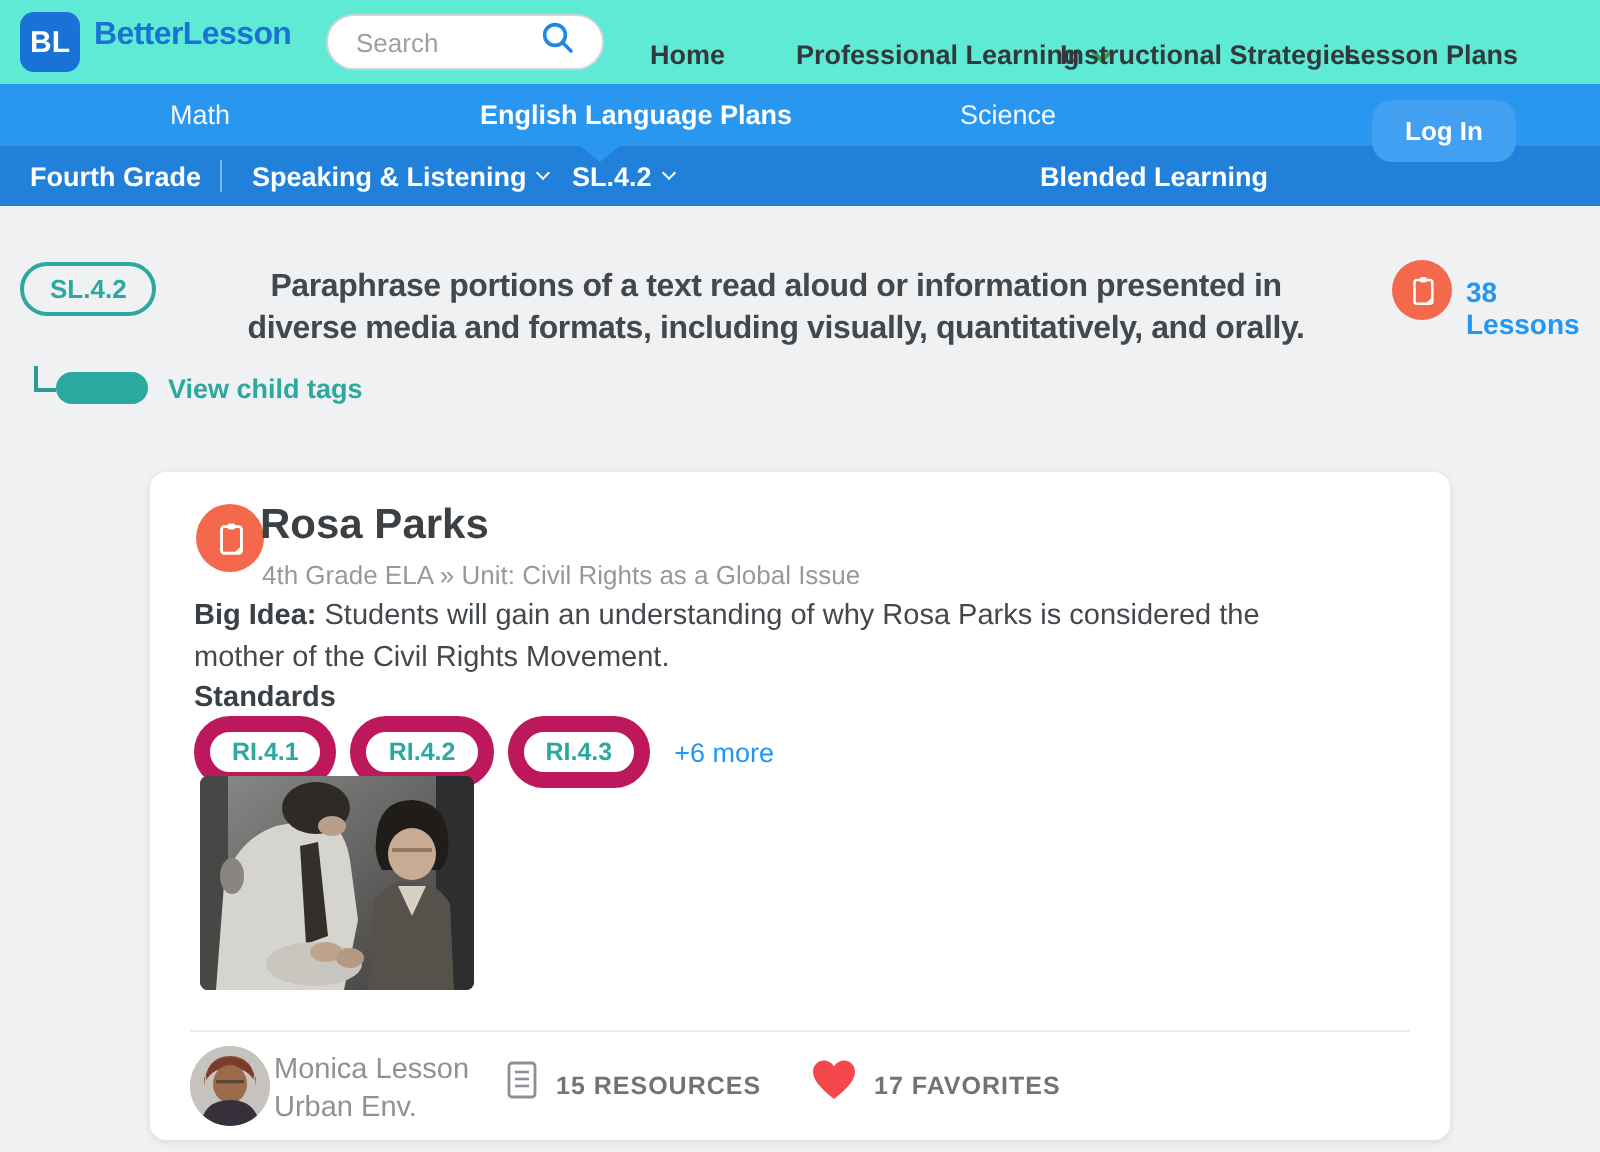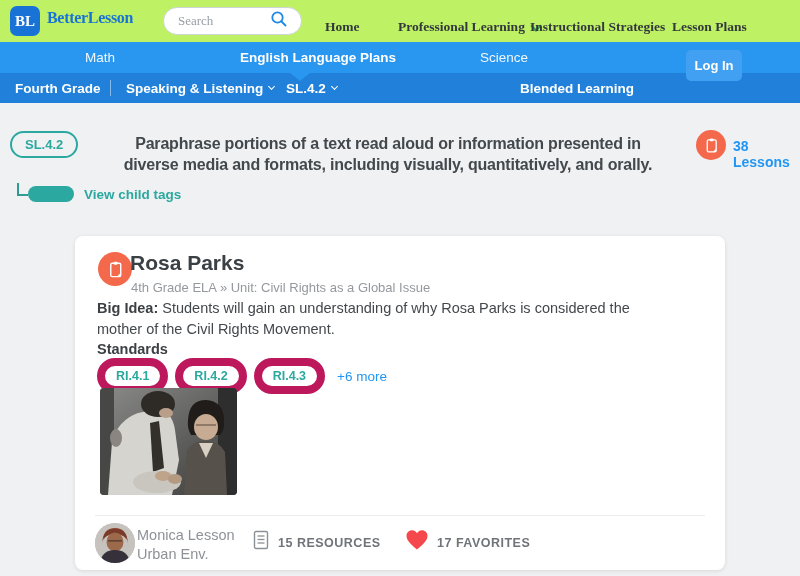--- a/index.html
+++ b/index.html
@@ -1,41 +1,41 @@
 <!DOCTYPE html>
 <html><head>
 <meta charset="utf-8">
 <style>
   * { margin:0; padding:0; box-sizing:border-box; }
   body { font-family:"Liberation Sans", sans-serif; background:#e8eaec; }
   #app { position:relative; width:800px; height:576px; background:#eff1f2; overflow:hidden; }
 
   
-  .header { position:absolute; left:0; top:0; width:800px; height:42px; background:#bef264; z-index:4;font-family:Liberation Serif, serif; }
+  .header { position:absolute; left:0; top:0; width:800px; height:42px; background:#5eead4; z-index:4; }
   .logo { position:absolute; left:10px; top:6px; width:30px; height:30px; background:#1973d6; border-radius:7px;
           color:#fff; font-weight:bold; font-size:15px; display:flex; align-items:center; justify-content:center; }
   .brand { position:absolute; left:47px; top:9px; font-size:16px; font-weight:bold; color:#1973d6; letter-spacing:-0.3px; }
   .search { position:absolute; left:163px; top:7px; width:139px; height:28px; border:1px solid #cfd4d8; border-radius:15px;
             background:#fff; display:flex; align-items:center; padding:0 8px 0 14px; }
   .search input { border:none; outline:none; width:92px; font-size:13px; color:#555; font-family:inherit; background:transparent; }
   .search input::placeholder { color:#9aa0a6; }
   .hnav { position:absolute; top:0; height:54px; display:flex; align-items:center; font-size:13.5px; font-weight:bold; color:#33383d; cursor:pointer; }
   .chev { display:inline-block; width:7px; height:7px; border-right:2px solid currentColor; border-bottom:2px solid currentColor;
           transform:rotate(45deg); margin:-3px 0 0 7px; }
   .chev.green { color:#2e9e4f; width:8px; height:8px; }
   .chev.white { color:#fff; width:5px; height:5px; border-width:1.5px; margin-left:6px; }
 
   
   .bar1 { position:absolute; left:0; top:42px; width:800px; height:31px; background:#2996f0; z-index:2; }
   .bar1 .item { position:absolute; top:0; height:31px; display:flex; align-items:center; color:rgba(255,255,255,0.93);
                 font-size:13.5px; cursor:pointer; }
   .bar1 .item.active { font-weight:bold; color:#fff; }
   .notch { position:absolute; left:290px; top:73px; width:0; height:0; z-index:3;
            border-left:10px solid transparent; border-right:10px solid transparent; border-top:8px solid #2996f0; }
-  .login-btn { position:absolute; left:686px; top:50px; width:56px; height:31px; background:#42a0f2; border-radius:5px;
+  .login-btn { position:absolute; left:686px; top:50px; width:72px; height:31px; background:#42a0f2; border-radius:10px;
                z-index:5; color:#fff; font-size:13px; font-weight:bold; display:flex; align-items:center; justify-content:center; cursor:pointer; }
 
   
   .bar2 { position:absolute; left:0; top:73px; width:800px; height:30px; background:#2080da; z-index:2; }
   .bar2 .item { position:absolute; top:0; height:30px; display:flex; align-items:center; color:#fff; font-size:13.5px;
                 font-weight:600; cursor:pointer; }
   .vdiv { position:absolute; left:110px; top:7px; width:1px; height:16px; background:rgba(255,255,255,0.45); }
 
   
   .code-pill { position:absolute; left:10px; top:131px; padding:4px 13px; border:2px solid #2ba89f; border-radius:999px;

